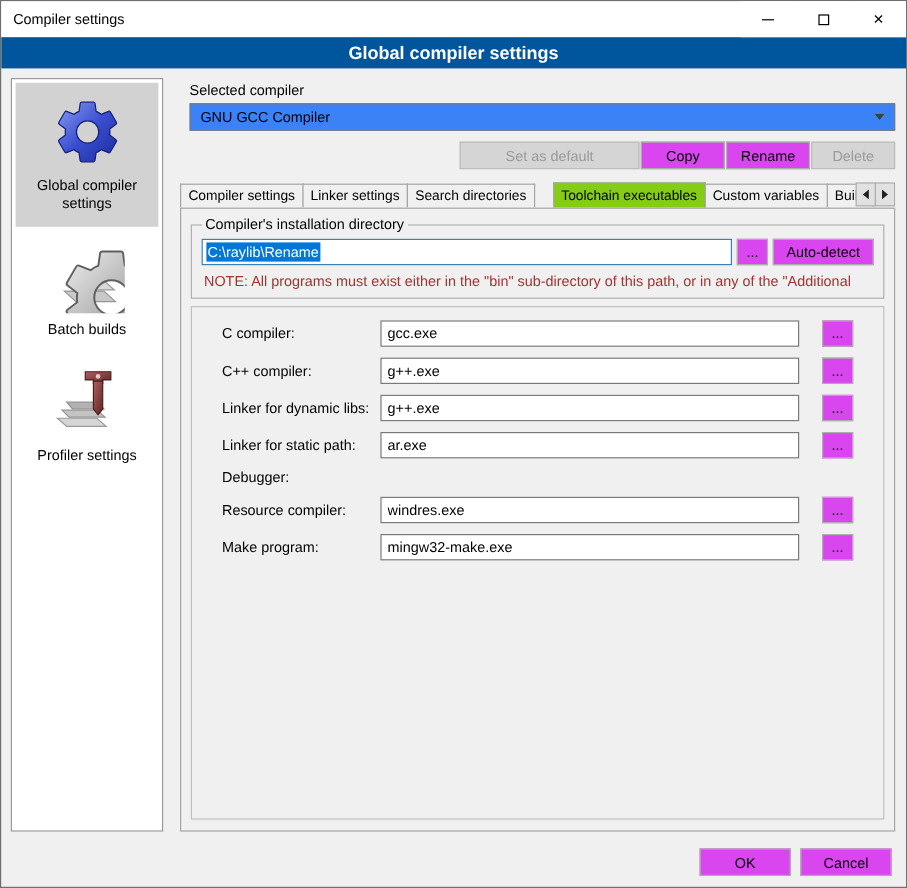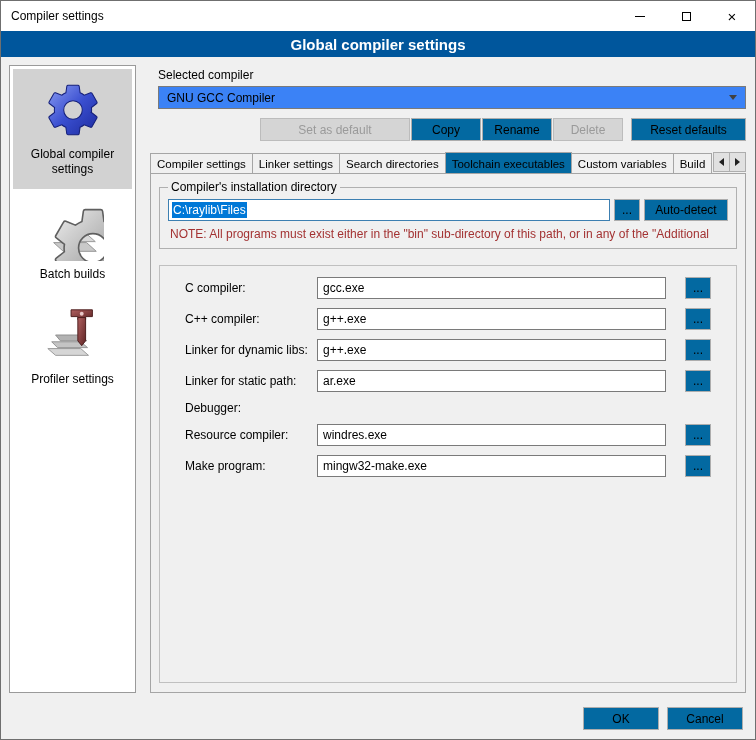--- a/index.html
+++ b/index.html
@@ -33,40 +33,40 @@
   .main { position:absolute; left:149px; top:0; right:9px; bottom:46px; display:flex; flex-direction:column; }
   .sel-label { margin:11px 0 4px 8px; }
 
   .combo-top { margin-left:8px; height:23px; background:#3b82f6; border:1px solid #7a7a7a; display:flex; align-items:center; padding:0 8px; cursor:pointer; }
   .combo-top .combo-text { flex:1; }
 
   .tri-down { width:0; height:0; border-left:4px solid transparent; border-right:4px solid transparent; border-top:5px solid #404040; }
   .tri-left { width:0; height:0; border-top:4px solid transparent; border-bottom:4px solid transparent; border-right:5px solid #202020; }
   .tri-right { width:0; height:0; border-top:4px solid transparent; border-bottom:4px solid transparent; border-left:5px solid #202020; }
 
-  .btn { height:23px; background:#0369a1; border:1px solid #adadad; font-family:inherit; font-size:12px; color:#000; display:inline-flex; align-items:center; justify-content:center; cursor:pointer; }
+  .btn { height:23px; background:#d946ef; border:1px solid #adadad; font-family:inherit; font-size:12px; color:#000; display:inline-flex; align-items:center; justify-content:center; cursor:pointer; }
   .btn.disabled { background:#d5d5d5; border-color:#bcbcbc; color:#9a9a9a; }
 
   .btn-row { display:flex; justify-content:flex-end; gap:1px; margin:9px 0 0 8px;align-items:flex-end; }
   .btn-setdefault { width:150px; }
   .btn-copy, .btn-rename, .btn-delete { width:70px; }
   .btn-reset { width:115px; margin-left:7px; }
 
   
   .tabstrip { position:relative; display:flex; align-items:flex-end; margin-top:10px; height:22px; overflow:hidden; padding-right:36px; }
   .tab { height:20px; background:#f0f0f0; border:1px solid #a5a5a5; border-bottom:none; display:flex; align-items:center; padding:0 6px; font-size:11.5px; margin-right:-1px; white-space:nowrap; cursor:pointer; flex:none; }
-  .tab.active { height:22px; background:#0369a1; z-index:3; position:relative; margin-bottom:-1px; }
+  .tab.active { height:22px; background:#84cc16; z-index:3; position:relative; margin-bottom:-1px;margin-left:16px; }
   .tab-clip { max-width:44px; overflow:hidden; }
   .tab-arrows { position:absolute; right:0; bottom:1px; display:flex; z-index:4; }
   .arrow-btn { width:17px; height:20px; background:#e1e1e1; border:1px solid #adadad; margin-left:-1px; display:flex; align-items:center; justify-content:center; cursor:pointer; }
 
   
   .tabpage { flex:1; border:1px solid #a5a5a5; background:#f0f0f0; position:relative; z-index:1; display:flex; flex-direction:column; }
 
-  fieldset.groupbox { border:1px solid #b0b0b0; margin:6px 8px 16px; padding:2px 8px 7px; }
+  fieldset.groupbox { border:1px solid #b0b0b0; margin:6px 8px 6px; padding:2px 8px 7px; }
   fieldset.groupbox legend { padding:0 3px; font-size:12px; }
 
   .dir-row { display:flex; gap:4px; margin-top:3px; }
   .dir-input { flex:1; height:22px; background:#fff; border:1px solid #3c7fb1; display:flex; align-items:center; padding:0 3px; cursor:text; }
   .sel-text { background:#0078d7; color:#fff; padding:1px 1px; }
   .browse-btn { width:26px; height:22px; flex:none; }
   .autodetect-btn { width:84px; height:22px; flex:none; }
 
   .note { color:#a33232; margin:6px 2px 0; white-space:nowrap; overflow:hidden; }
 
@@ -169,21 +169,20 @@
       <div class="combo-top">
         <span class="combo-text">GNU GCC Compiler</span>
         <span class="tri-down"></span>
       </div>
 
       <div class="btn-row">
         <button class="btn btn-setdefault disabled">Set as default</button>
         <button class="btn btn-copy">Copy</button>
         <button class="btn btn-rename">Rename</button>
         <button class="btn btn-delete disabled">Delete</button>
-        <button class="btn btn-reset">Reset defaults</button>
       </div>
 
       <div class="tabstrip">
         <div class="tab">Compiler settings</div>
         <div class="tab">Linker settings</div>
         <div class="tab">Search directories</div>
         <div class="tab active">Toolchain executables</div>
         <div class="tab">Custom variables</div>
         <div class="tab tab-clip">Build</div>
         <div class="tab-arrows">
@@ -195,21 +194,21 @@
             </button>
         </div>
       </div>
 
       <div class="tabpage">
 
         <fieldset class="groupbox">
           <legend>Compiler's installation directory</legend>
           <div class="dir-row">
             <div class="dir-input">
-              <span class="sel-text">C:\raylib\Files</span>
+              <span class="sel-text">C:\raylib\Rename</span>
             </div>
             <button class="btn browse-btn">...</button>
             <button class="btn autodetect-btn">Auto-detect</button>
           </div>
           <div class="note">NOTE: All programs must exist either in the "bin" sub-directory of this path, or in any of the "Additional</div>
         </fieldset>
 
 
         <div class="subpage">
 

